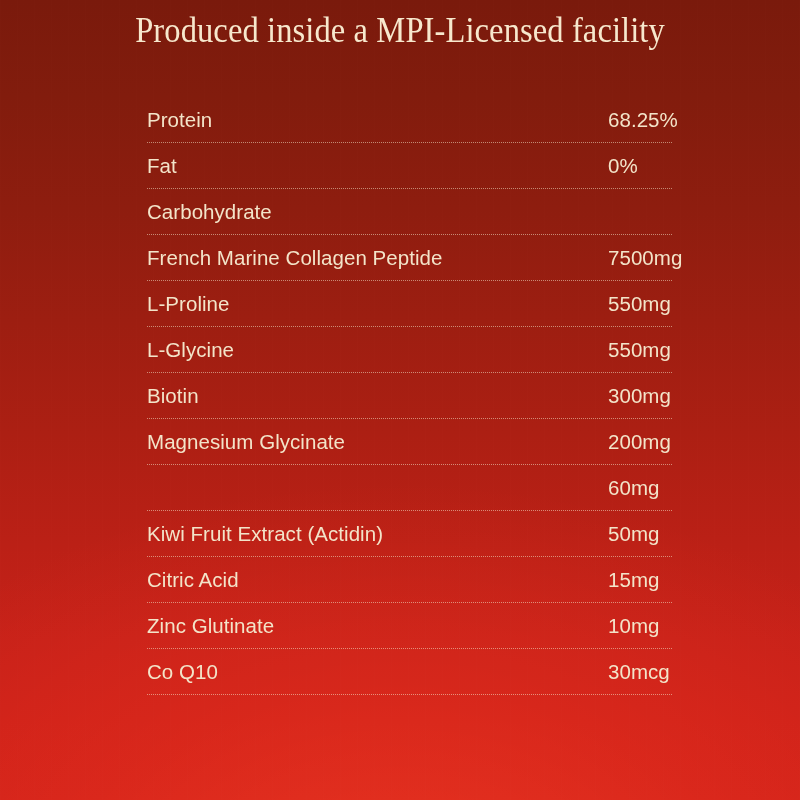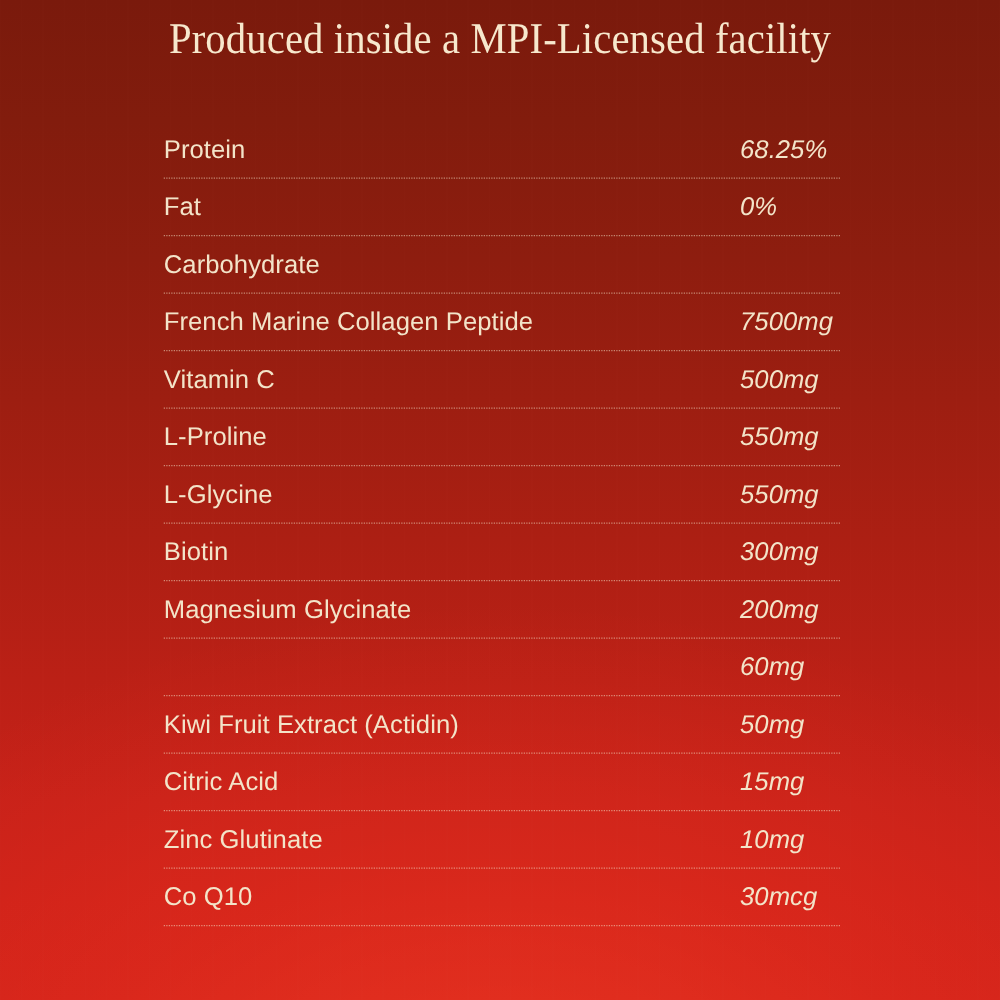--- a/index.html
+++ b/index.html
@@ -73,36 +73,37 @@
     left: 131px;
     top: 97px;
     width: 541px;
   }
 
   .row {
     position: relative;
     height: 46px;
     border-bottom: 1px dotted rgba(243, 227, 200, 0.55);
     box-sizing: border-box;
+    margin-left: 16px;
   }
 
   .row .label,
   .row .value {
     position: absolute;
     top: 0;
     height: 45px;
     line-height: 45px;
     font-size: 20.5px;
     color: #f3e4c9;
     white-space: nowrap;
     letter-spacing: 0.05px;
   }
 
   .row .label { left: 0; }
-  .row .value { left: 461px; font-style: italic; }
+  .row .value { left: 461px; }
 </style>
 </head>
 <body>
 
 <div id="panel">
 
   <div id="grain"></div>
 
   <div id="title">Produced inside a MPI-Licensed facility</div>
 
@@ -115,24 +116,20 @@
       <div class="row">
         <span class="label">Fat</span>
         <span class="value">0%</span>
       </div>
       <div class="row">
         <span class="label">Carbohydrate</span>
       </div>
       <div class="row">
         <span class="label">French Marine Collagen Peptide</span>
         <span class="value">7500mg</span>
-      </div>
-      <div class="row">
-        <span class="label">Vitamin C</span>
-        <span class="value">500mg</span>
       </div>
       <div class="row">
         <span class="label">L-Proline</span>
         <span class="value">550mg</span>
       </div>
       <div class="row">
         <span class="label">L-Glycine</span>
         <span class="value">550mg</span>
       </div>
       <div class="row">

